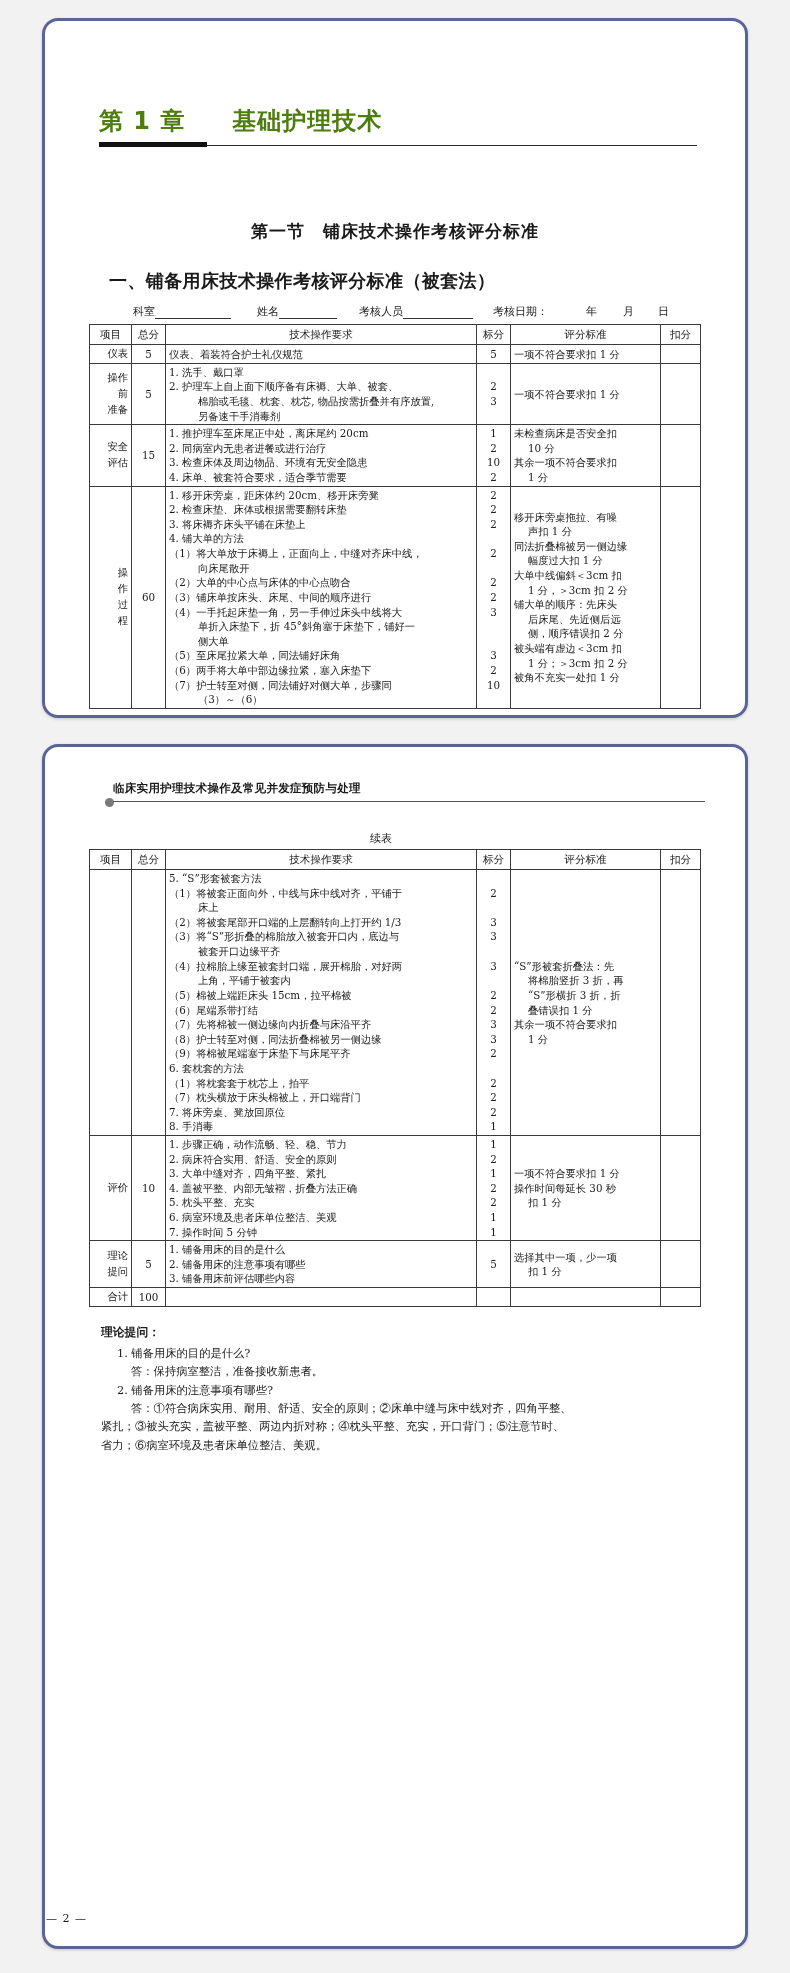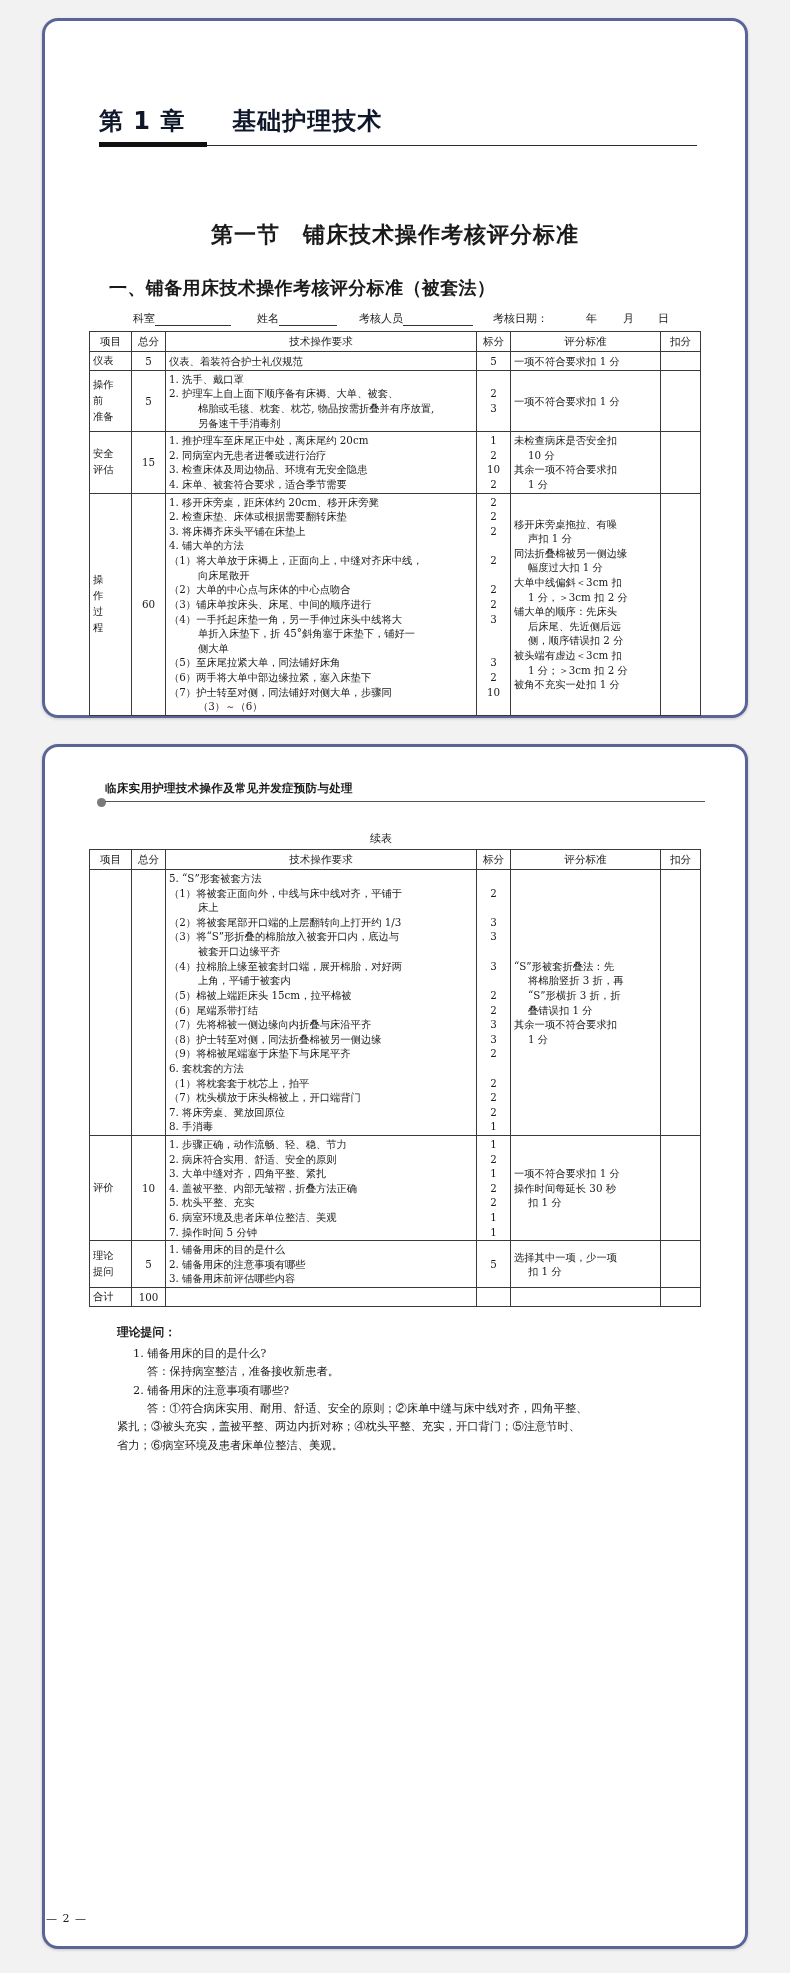--- a/index.html
+++ b/index.html
@@ -31,31 +31,31 @@
     margin: 86px 0 0 0;
     padding: 0 48px;
     position: relative;
   }
   .chapter-title {
     font-family: "DejaVu Sans", "Liberation Sans", sans-serif;
     font-size: 24px;
     font-weight: 700;
     letter-spacing: 1px;
     line-height: 1.2;
-    color: #0f172a;
+    color: #4d7c0f;
     padding-left: 6px;
   }
   .chapter-rule { position:relative; height:6px; margin-top:6px; }
   .chapter-rule .thin { position:absolute; left:6px; right:0; top:3px; height:1.5px; background:#2b2b2b; }
   .chapter-rule .thick { position:absolute; left:6px; width:108px; top:0; height:5px; background:#111; }
 
   
   .section-title {
     text-align:center;
-    font-size:22px;
+    font-size:17px;
     font-weight:700;
     letter-spacing:1px;
     margin-top:72px;
     font-family: "DejaVu Serif", "Liberation Serif", serif;
   }
   .sub-title {
     margin: 26px 0 0 64px;
     font-size: 18px;
     font-weight: 700;
     font-family: "DejaVu Sans", "Liberation Sans", sans-serif;
@@ -79,21 +79,21 @@
   .b3 { width:70px; }
   .gap-a { width:26px; }
   .gap-b { width:22px; }
   .gap-c { width:20px; }
   .gap-d { width:38px; }
   .gap-e { width:26px; }
   .gap-f { width:24px; }
 
   
   .runhead {
-    margin: 34px 0 0 8px;
+    margin: 34px 0 0 16px;
     padding: 0 40px 0 44px;
     position: relative;
   }
   .runhead-text {
     font-size: 11.5px;
     font-weight: 700;
     font-family: "DejaVu Serif", "Liberation Serif", serif;
     letter-spacing: .3px;
     padding-left: 8px;
   }
@@ -131,36 +131,36 @@
     padding: 2px 2px;
     font-size: 10.6px;
   }
   .c-item   { width: 42px; text-align:center; }
   .c-total  { width: 34px; text-align:center; }
   .c-req    { width: auto; }
   .c-score  { width: 34px; text-align:center; }
   .c-crit   { width: 150px; }
   .c-deduct { width: 40px; }
 
-  td.item-cell { text-align:left; line-height:1.55; }
+  td.item-cell { text-align:right; line-height:1.55; }
   td.total-cell { text-align:center; }
   td.req-cell { padding: 3px 4px 4px 6px; vertical-align: top; }
   td.scores-cell { text-align:center; vertical-align: top; padding-top:3px; }
   td.crit-cell { padding: 3px 4px 4px 6px; vertical-align: top; }
   td.deduct-cell { }
 
   .lines > div { min-height: 14.6px; }
   .lines .ind2 { padding-left: 29px; }
   .scores-cell > div { min-height: 14.6px; }
   .crit-cell .ln { min-height: 14.6px; }
   .crit-cell .ci { padding-left: 14px; }
 
   
   .qa {
-    margin: 16px 0 0 16px;
+    margin: 16px 0 0 0;
     padding: 0 44px 0 56px;
     font-size: 11.3px;
     line-height: 1.62;
   }
   .qa h4 {
     margin: 0 0 3px 0;
     font-size: 11.8px;
     font-weight: 700;
     font-family: "DejaVu Sans", "Liberation Sans", sans-serif;
   }

